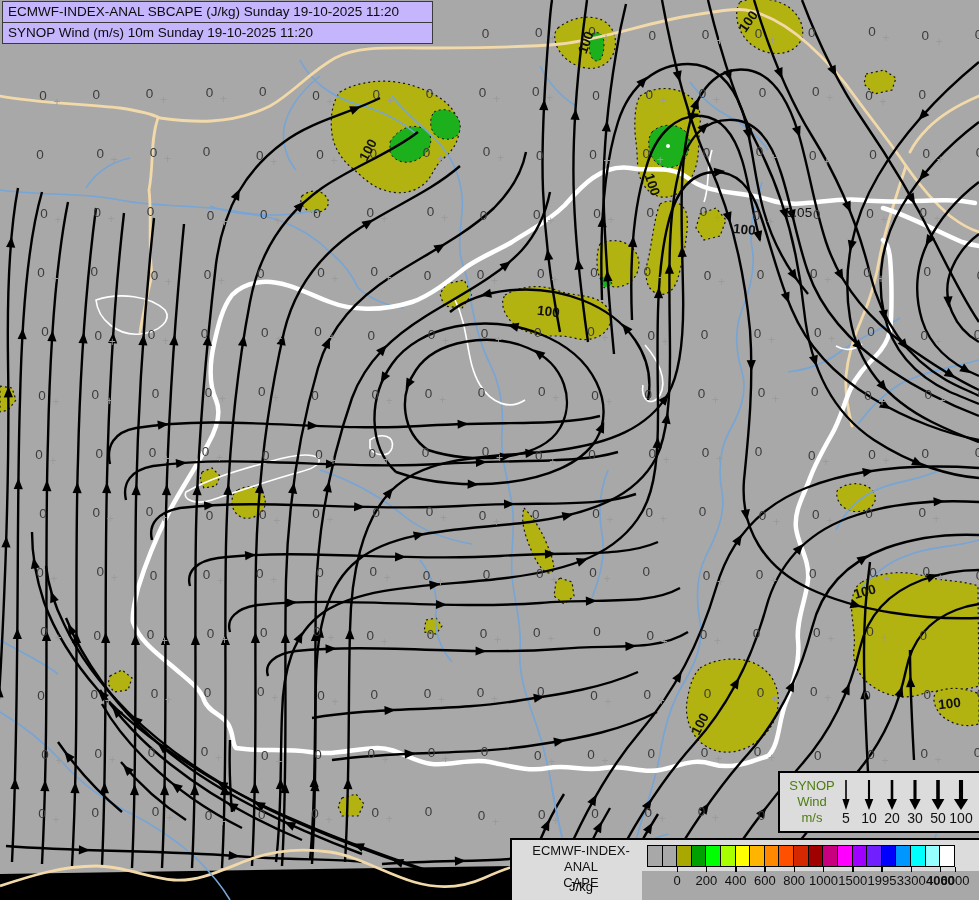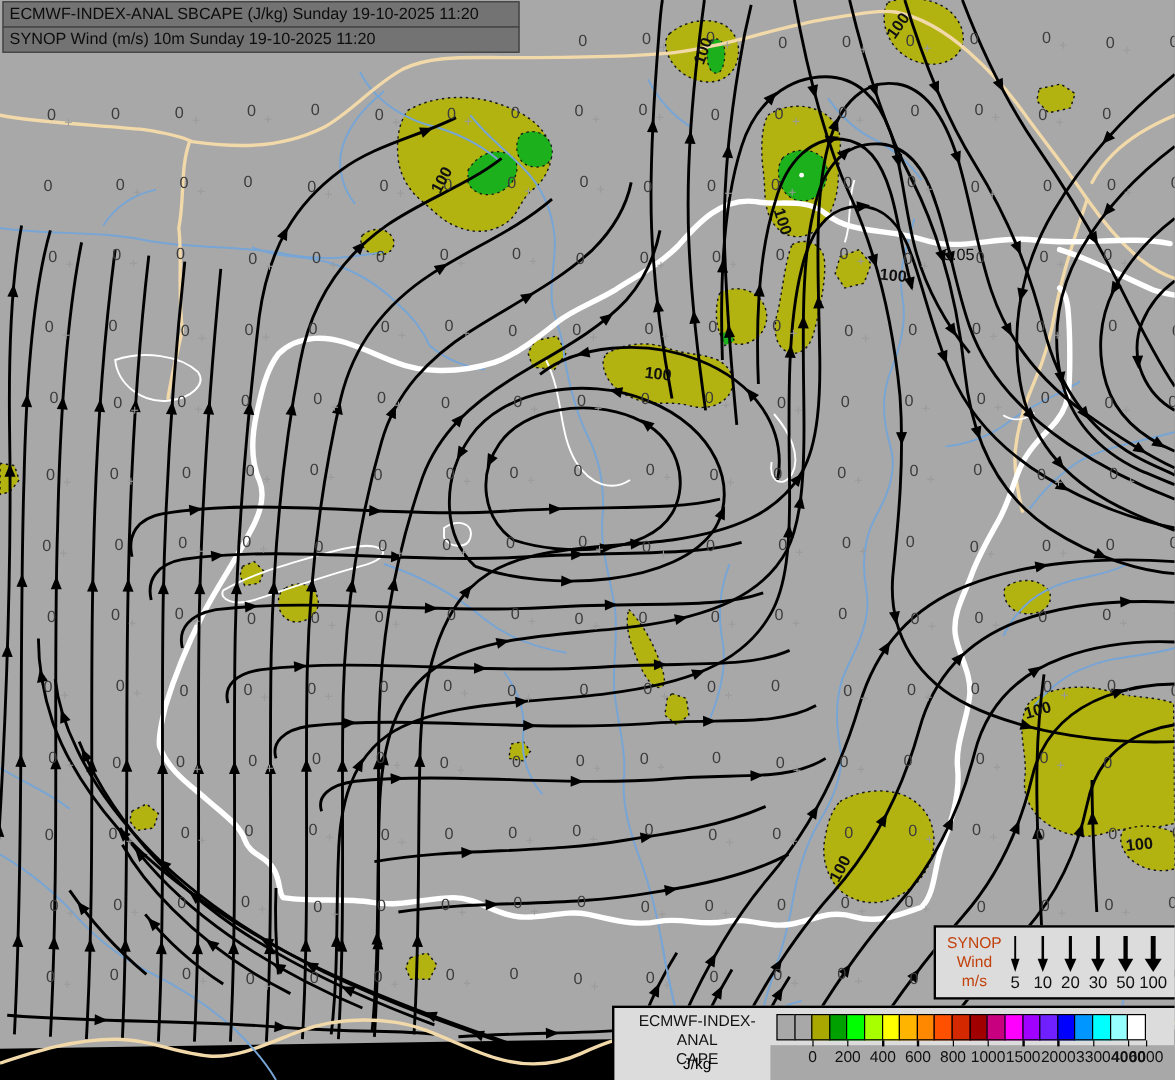--- a/index.html
+++ b/index.html
@@ -1,28 +1,28 @@
 <!DOCTYPE html>
 <html><head>
 <meta charset="utf-8">
 <style>
   html,body{margin:0;padding:0;background:#888;}
   #stage{position:relative;width:979px;height:900px;overflow:hidden;
          font-family:"Liberation Sans",sans-serif;background:#a8a8a8;}
   #map-svg{position:absolute;left:0;top:0;}
   
   #title-box{position:absolute;left:2px;top:2px;width:431px;z-index:5;}
-  .trow{background:#737373;border:1px solid #3a3a3a;margin-top:-1px;
+  .trow{background:#c4b5fd;border:1px solid #3a3a3a;margin-top:-1px;
         padding:1px 5px 2px 5px;font-size:13.5px;color:#0c0c0c;white-space:nowrap;
         height:17px;line-height:17px;}
   
   #wind-legend{position:absolute;left:778px;top:771px;width:206px;height:62px;
         background:#dcdcdc;border:2px solid #000;box-sizing:border-box;z-index:5;}
   #wind-title{position:absolute;left:0;top:5px;width:64px;text-align:center;
-        font-size:13px;color:#c2410c;line-height:16px;}
+        font-size:13px;color:#4d7c0f;line-height:16px;}
   #wind-svg{position:absolute;left:0;top:0;}
   
   #cape-legend{position:absolute;left:510px;top:838px;width:474px;height:64px;
         background:#dcdcdc;border:2px solid #000;box-sizing:border-box;z-index:5;}
   #cape-title{position:absolute;left:4px;top:3px;width:130px;text-align:center;
         font-size:13px;color:#111;line-height:16px;}
   #cape-units{position:absolute;left:4px;top:39px;width:130px;text-align:center;
         font-size:13px;color:#000000;}
   #cape-numrow{position:absolute;left:130px;top:31px;right:0;height:29px;background:#a8a8a8;}
   #cape-bar{position:absolute;left:136px;top:5px;height:22px;display:flex;}
@@ -865,21 +865,21 @@
       <div class="cape-lab" style="left: 201.72px;">400</div>
       <div class="cape-tick" style="left: 252.46px;"></div>
       <div class="cape-lab" style="left: 230.96px;">600</div>
       <div class="cape-tick" style="left: 281.7px;"></div>
       <div class="cape-lab" style="left: 260.2px;">800</div>
       <div class="cape-tick" style="left: 310.94px;"></div>
       <div class="cape-lab" style="left: 289.44px;">1000</div>
       <div class="cape-tick" style="left: 340.18px;"></div>
       <div class="cape-lab" style="left: 318.68px;">1500</div>
       <div class="cape-tick" style="left: 369.42px;"></div>
-      <div class="cape-lab" style="left: 347.92px;">2000</div>
+      <div class="cape-lab" style="left: 347.92px;">1995</div>
       <div class="cape-tick" style="left: 398.66px;"></div>
       <div class="cape-lab" style="left: 377.16px;">3300</div>
       <div class="cape-tick" style="left: 427.9px;"></div>
       <div class="cape-lab" style="left: 406.4px; font-weight: bold;">4000</div>
       <div class="cape-tick" style="left: 442.52px;"></div>
       <div class="cape-lab" style="left: 421.02px;">6000</div>
     </div>
 
 </div>
 

